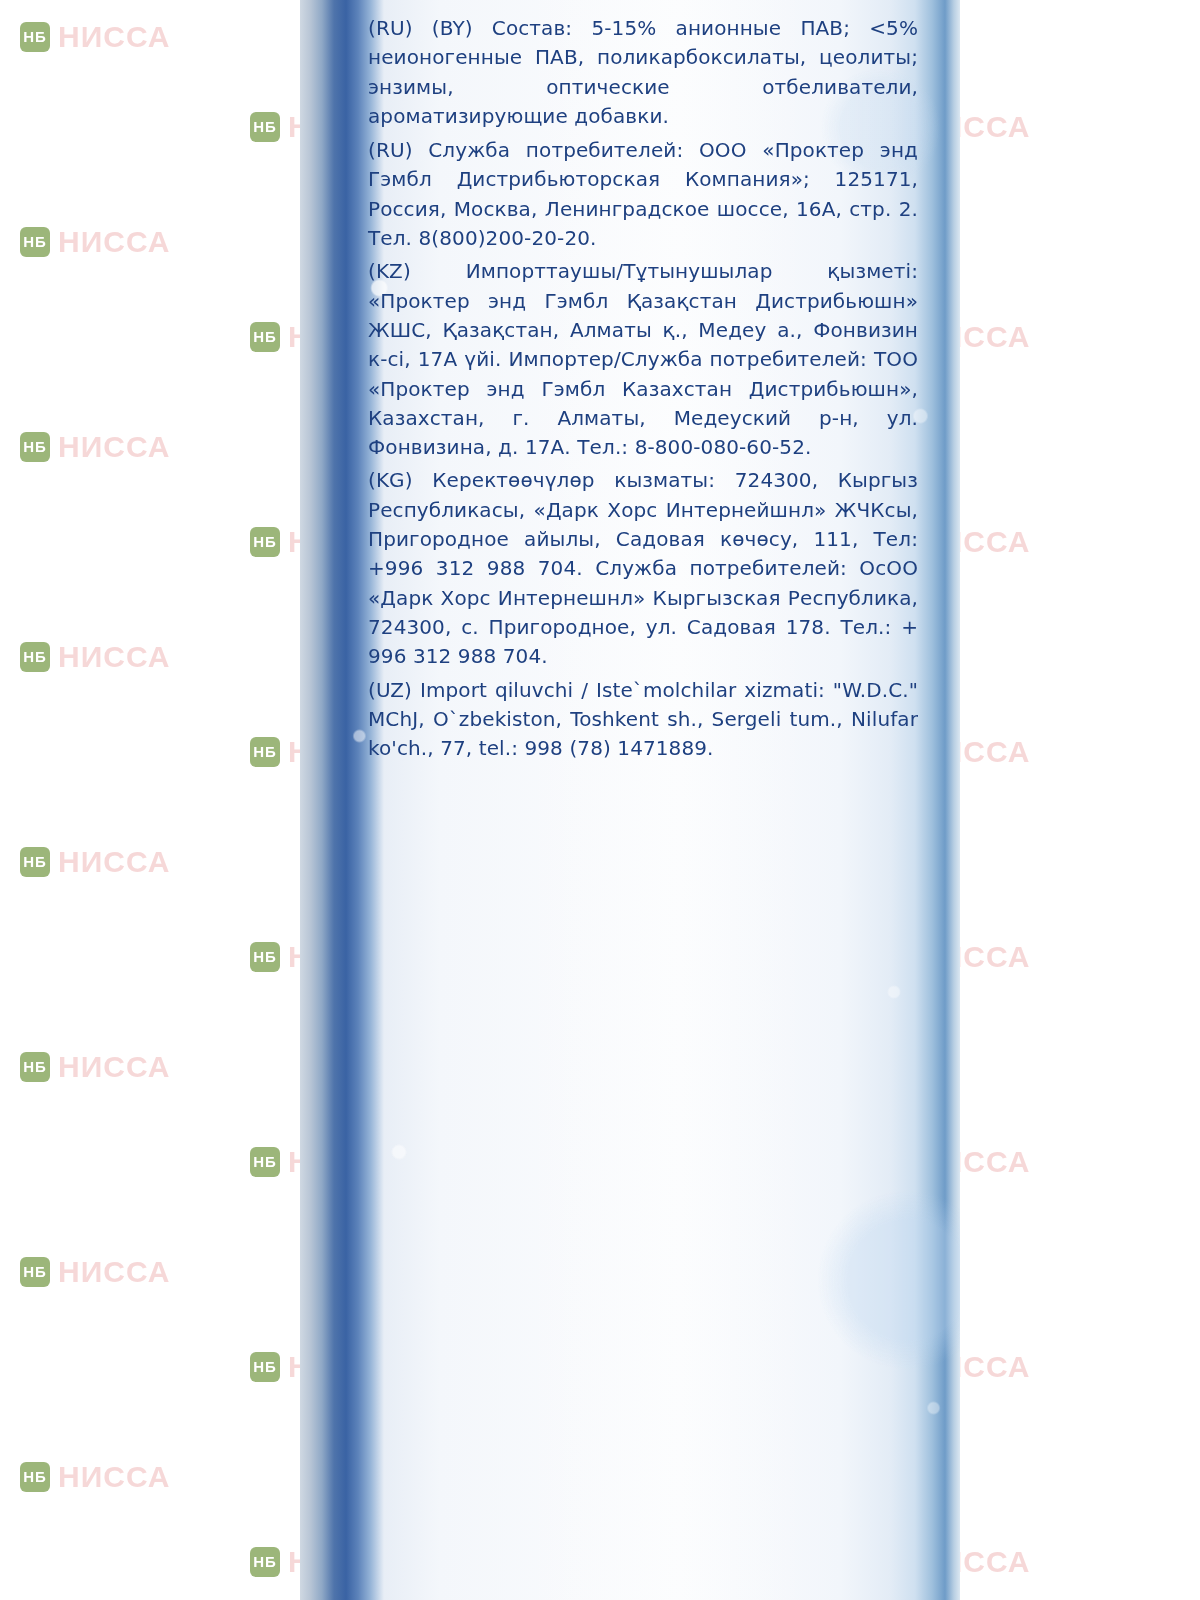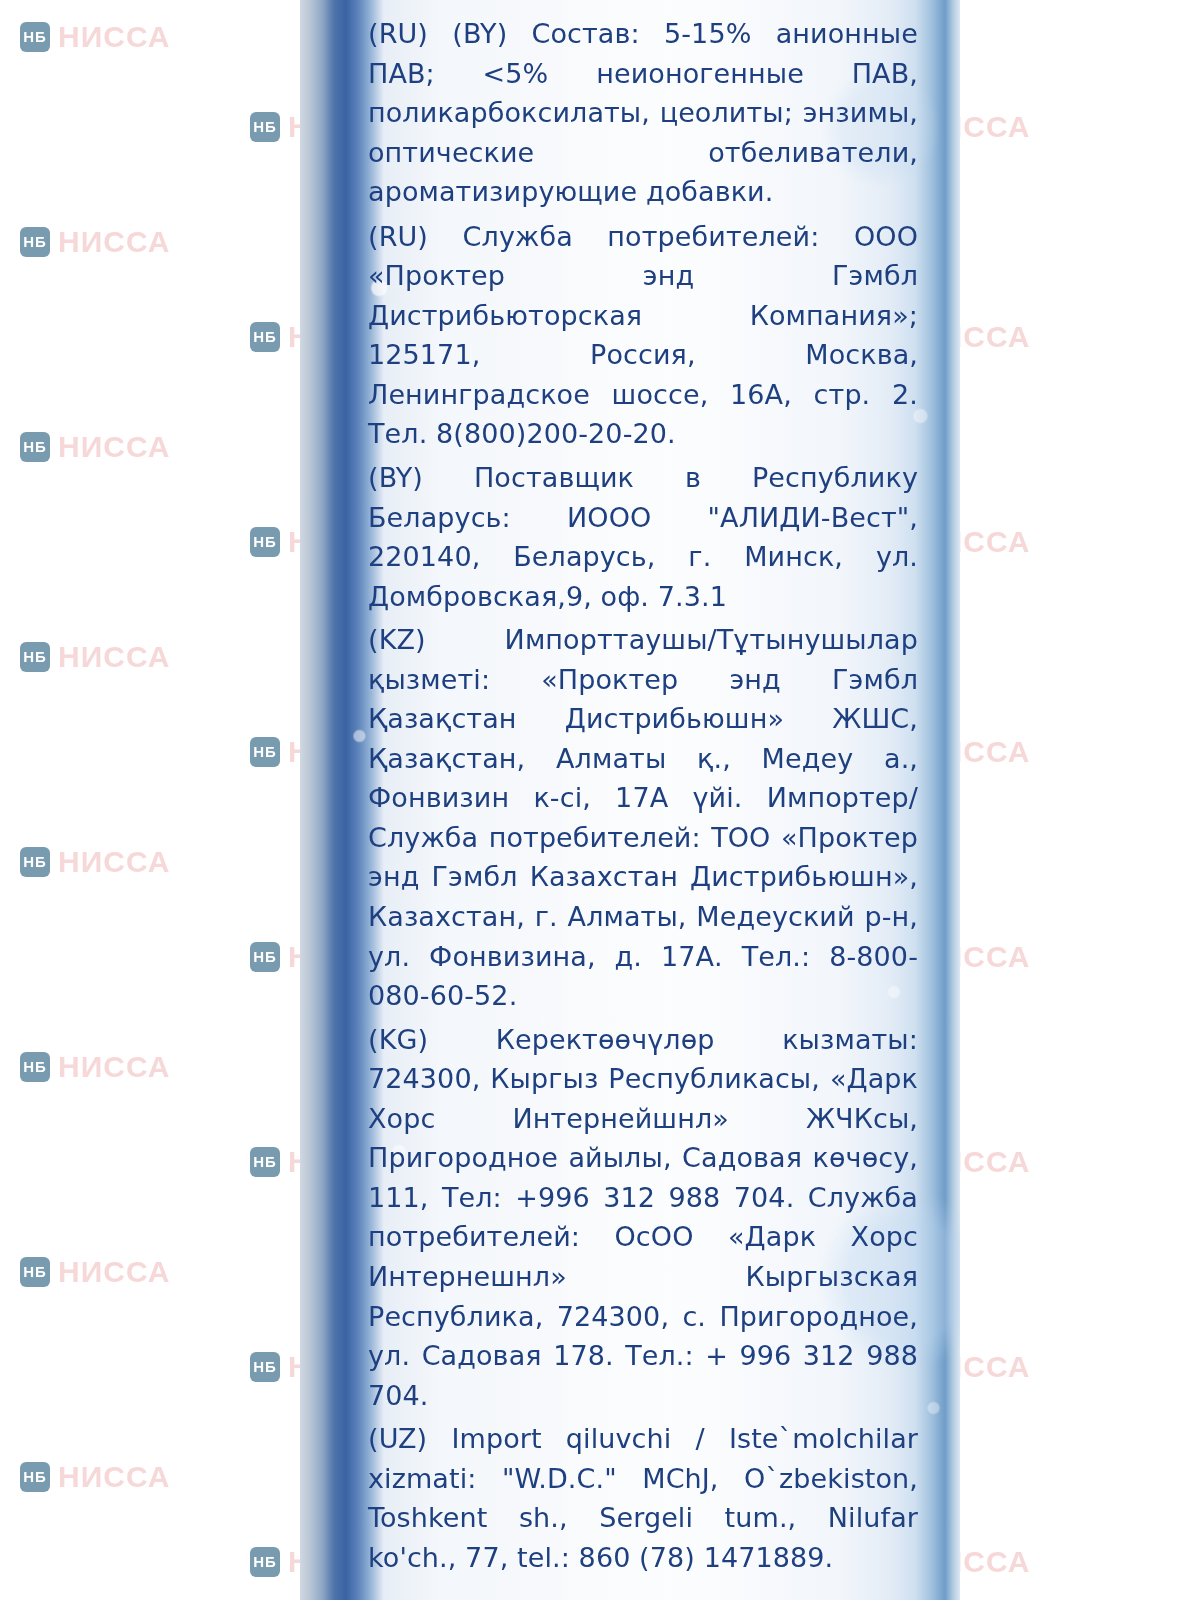--- a/index.html
+++ b/index.html
@@ -33,21 +33,21 @@
     font-size: 30px;
     letter-spacing: 1px;
     white-space: nowrap;
     font-family: "Liberation Sans", sans-serif;
   }
   .wm .wm-mark {
     display: inline-block;
     width: 30px;
     height: 30px;
     border-radius: 6px;
-    background: #0c4a6e;
+    background: #4d7c0f;
     color: #ffffff;
     font-size: 15px;
     line-height: 30px;
     text-align: center;
     font-weight: bold;
   }
 
   
   #package-photo {
     position: absolute;
@@ -98,21 +98,21 @@
   #label-text {
     position: absolute;
     left: 68px;
     top: 14px;
     width: 550px;
     z-index: 3;
     color: #1d3f7a;
     font-family: "DejaVu Sans", sans-serif;
   }
   .para {
-    font-size: 27px;
+    font-size: 20px;
     line-height: 1.465;
     text-align: justify;
     text-justify: inter-word;
     margin: 0 0 5px 0;
     color: #1e4080;
     letter-spacing: .1px;
     white-space: pre-wrap;
   }
   .para.tight { margin-bottom: 4px; }
   .para:last-child { margin-bottom: 0; }
@@ -248,18 +248,17 @@
     <div class="wm" style="left: 880px; top: 1545px; color: rgb(240, 185, 185);">
       <span class="wm-mark">НБ</span>
       <span>НИССА</span>
     </div>
   </div>
 
 <div id="package-photo">
   <div id="label-text">
     <p class="para">(RU) (BY) Состав: 5-15% анионные ПАВ; &lt;5% неионогенные ПАВ, поликарбоксилаты, цеолиты; энзимы, оптические отбеливатели, ароматизирующие добавки.</p>
     <p class="para tight">(RU) Служба потребителей: ООО «Проктер энд Гэмбл Дистрибьюторская Компания»; 125171, Россия, Москва, Ленинградское шоссе, 16А, стр. 2. Тел. 8(800)200-20-20.</p>
-    <p class="para tight">(BY) Поставщик в Республику Беларусь: ИООО "АЛИДИ-Вест", 220140, Беларусь, г. Минск, ул. Домбровская,9, оф. 7.3.1</p>
     <p class="para tight">(KZ) Импорттаушы/Тұтынушылар қызметі: «Проктер энд Гэмбл Қазақстан Дистрибьюшн» ЖШС, Қазақстан, Алматы қ., Медеу а., Фонвизин к-сі, 17А үйі. Импортер/Служба потребителей: ТОО «Проктер энд Гэмбл Казахстан Дистрибьюшн», Казахстан, г. Алматы, Медеуский р-н, ул. Фонвизина, д. 17А. Тел.: 8-800-080-60-52.</p>
     <p class="para tight">(KG) Керектөөчүлөр кызматы: 724300, Кыргыз Республикасы, «Дарк Хорс Интернейшнл» ЖЧКсы, Пригородное айылы, Садовая көчөсу, 111, Тел: +996 312 988 704. Служба потребителей: ОсОО «Дарк Хорс Интернешнл» Кыргызская Республика, 724300, с. Пригородное, ул. Садовая 178. Тел.: + 996 312 988 704.</p>
-    <p class="para tight">(UZ) Import qiluvchi / Iste`molchilar xizmati: "W.D.C." MChJ, O`zbekiston, Toshkent sh., Sergeli tum., Nilufar ko'ch., 77, tel.: 860 (78) 1471889.</p>
+    <p class="para tight">(UZ) Import qiluvchi / Iste`molchilar xizmati: "W.D.C." MChJ, O`zbekiston, Toshkent sh., Sergeli tum., Nilufar ko'ch., 77, tel.: 998 (78) 1471889.</p>
   </div>
 </div>
 
 </body></html>

